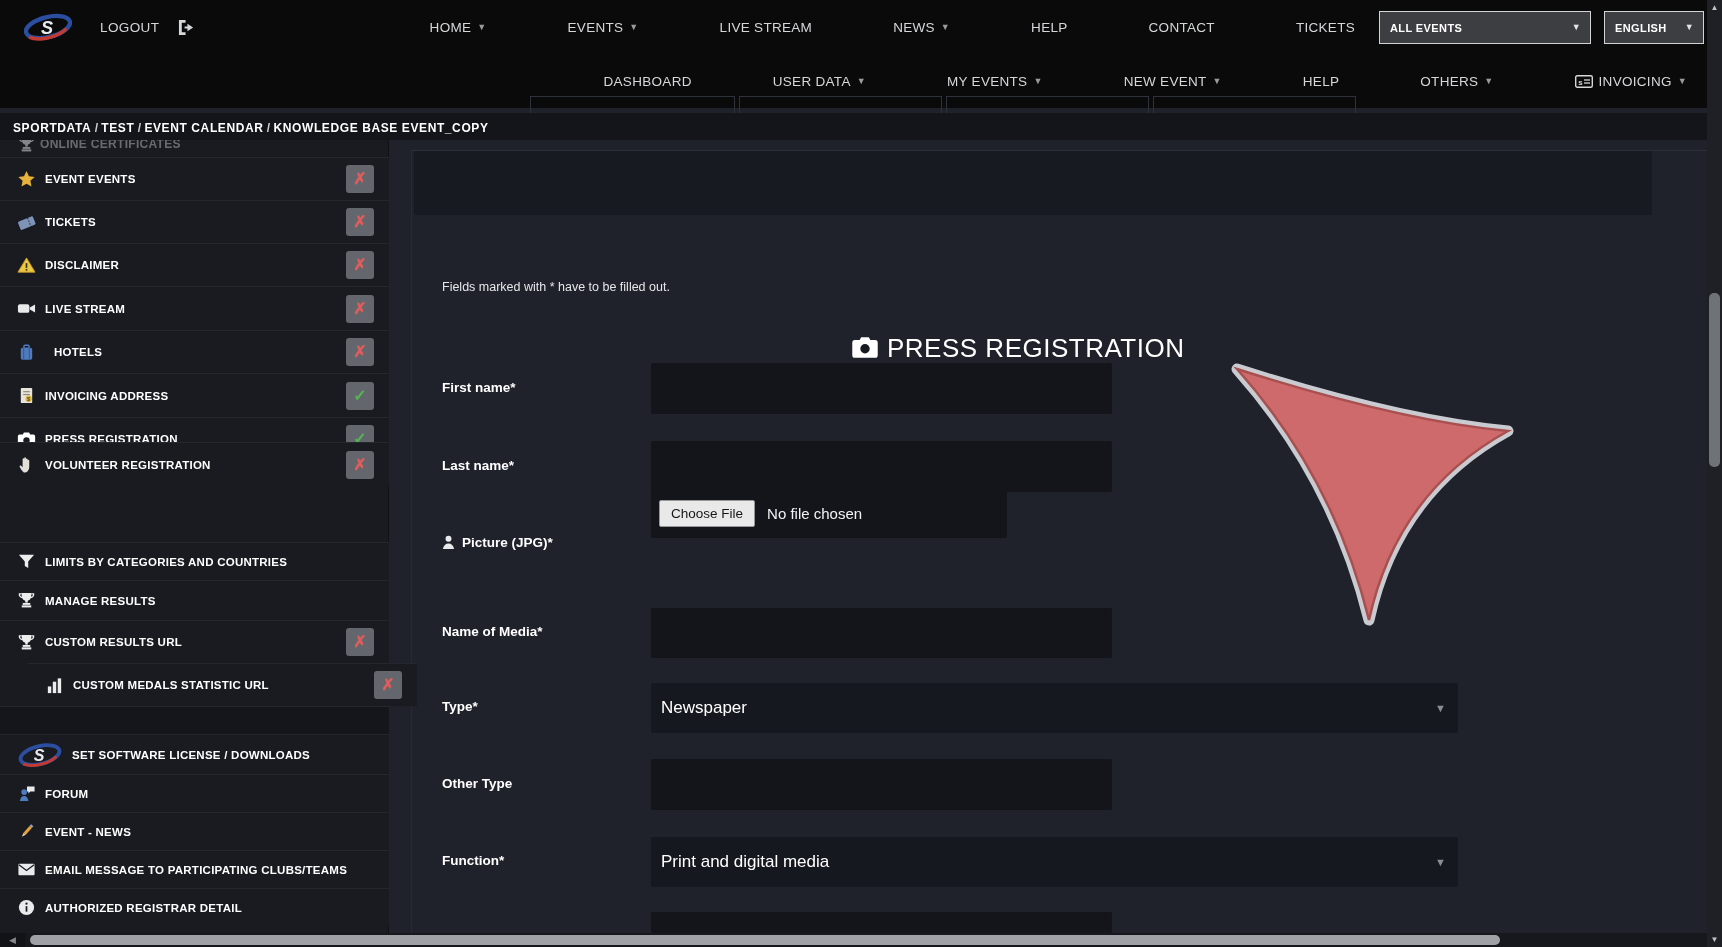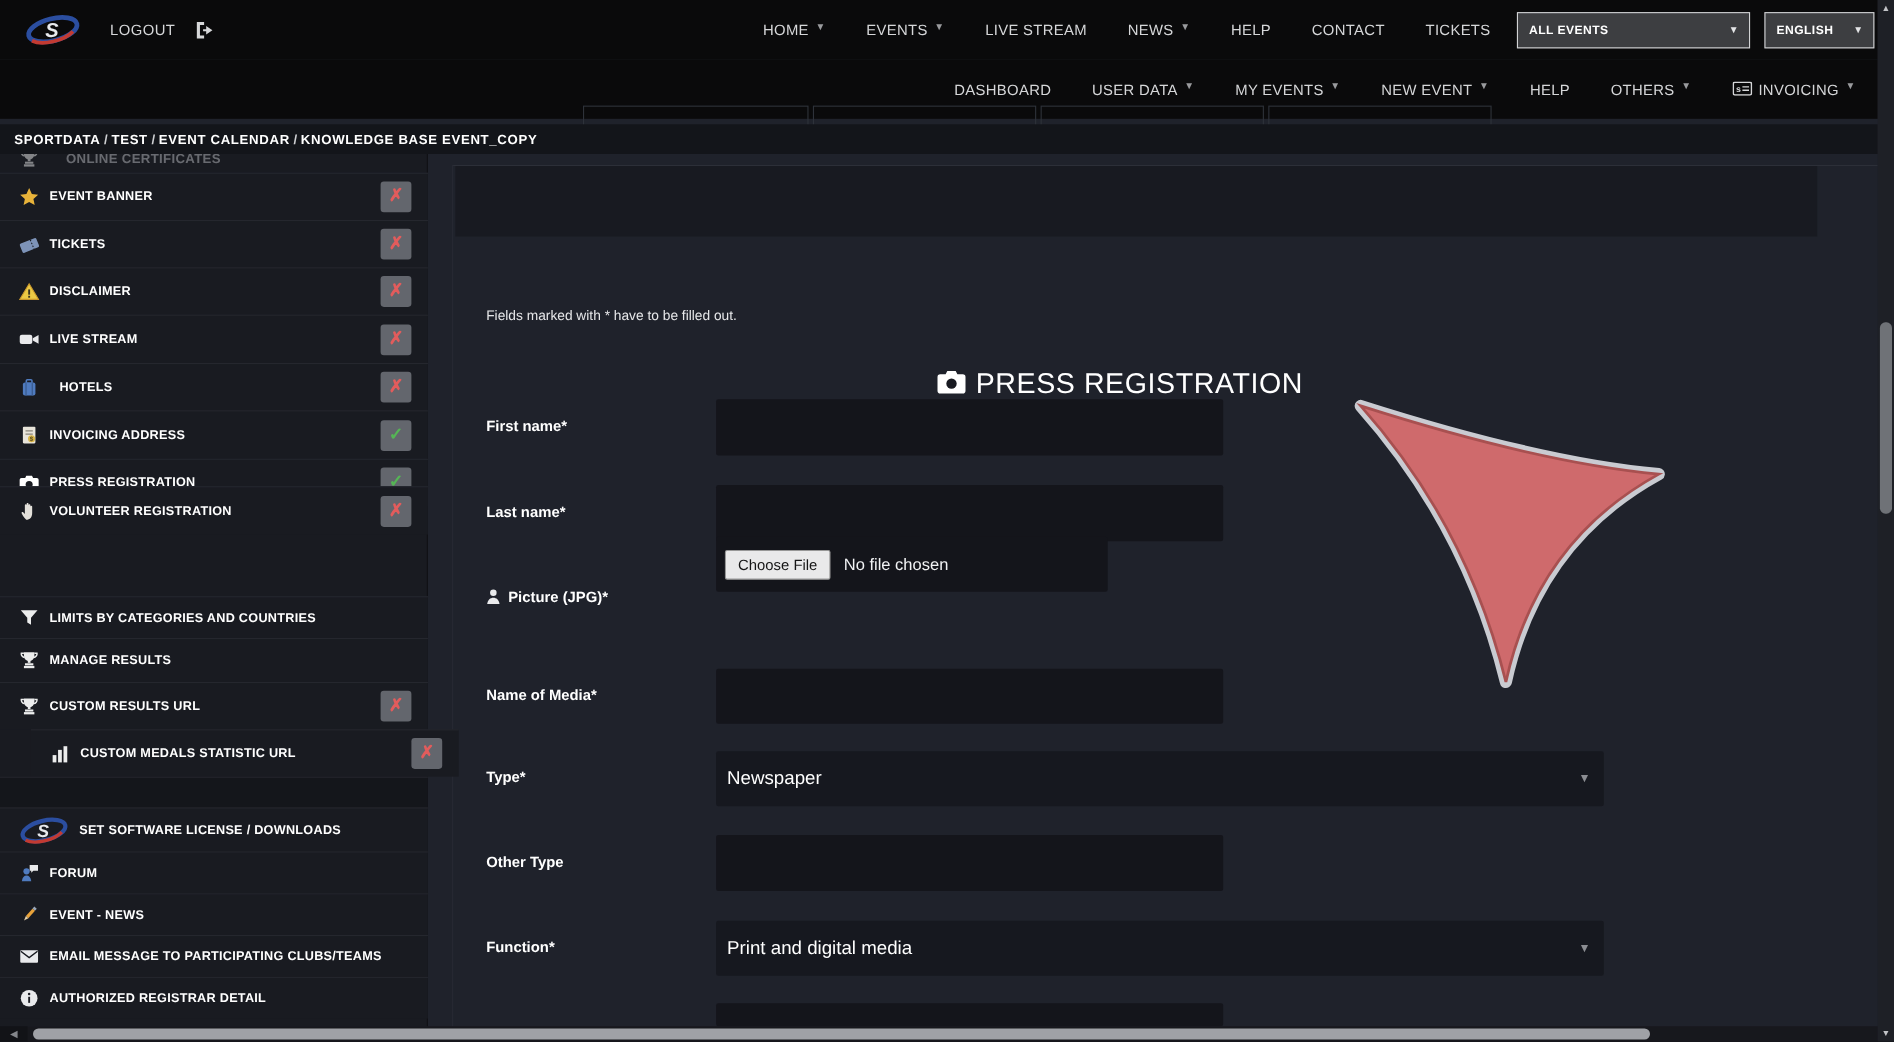--- a/index.html
+++ b/index.html
@@ -9,38 +9,38 @@
 
   
   .topbar{position:absolute;left:0;top:0;width:1707px;height:54px;background:#0a0a0b;z-index:5;}
   .subnav{position:absolute;left:0;top:54px;width:1707px;height:54px;background:#0a0a0b;z-index:5;}
   .logo{position:absolute;left:22px;top:10px;width:52px;height:34px;}
   .logout{position:absolute;left:100px;top:0;height:54px;display:flex;align-items:center;gap:18px;
           color:#d6d7d9;font-size:13.5px;letter-spacing:.4px;cursor:pointer;}
   .mainnav{position:absolute;right:352px;top:0;height:54px;display:flex;align-items:center;gap:37px;}
   .subnav .mainnav{right:20px;}
   .navitem{color:#d6d7d9;font-size:13.5px;letter-spacing:.3px;white-space:nowrap;cursor:pointer;
-           display:flex;gap:6px;}
+           display:flex;align-items:center;gap:6px;margin-left:44px;}
   .caret{font-size:9px;color:#9a9b9e;line-height:1;}
   .selbox{position:absolute;top:11px;height:33px;background:#3d3e41;border:1px solid #d2d3d5;
           display:flex;align-items:center;padding:0 10px;font-size:11px;font-weight:bold;
           letter-spacing:.4px;color:#fff;cursor:pointer;}
   .selbox .caret{position:absolute;right:9px;color:#e4e5e7;}
   .ghost{position:absolute;height:21px;top:96px;border:1px solid #2e323a;z-index:6;}
 
   
   .crumbbar{position:absolute;left:0;top:113px;width:1707px;height:27px;background:#13151a;
             z-index:7;display:flex;align-items:center;padding-left:13px;}
   .crumb{font-size:12px;font-weight:bold;letter-spacing:.6px;color:#fff;white-space:pre;cursor:pointer;}
   .crumbsep{color:#cfd0d3;font-weight:bold;font-size:12px;white-space:pre;}
 
   
   .sidebar{position:absolute;left:0;top:140px;width:389px;height:793px;background:#191b21;
            border-right:1px solid #101114;z-index:4;}
-  .peek{position:absolute;left:0;top:-10px;height:28px;display:flex;align-items:center;gap:24px;
+  .peek{position:absolute;left:0;top:-10px;height:28px;display:flex;align-items:center;gap:4px;
         padding-left:17px;opacity:.5;}
   .peek span{font-size:12px;font-weight:bold;letter-spacing:.3px;color:#b7b9be;}
   .srow{position:absolute;left:0;width:389px;border-top:1px solid #25272e;display:flex;
         align-items:center;padding-left:17px;gap:9px;cursor:pointer;background:#191b21;}
   .srow .lbl{font-size:11.5px;font-weight:bold;letter-spacing:.25px;color:#fff;}
   .sgap{position:absolute;left:0;width:389px;background:#14161b;border-top:1px solid #25272e;}
   .sicon{width:19px;height:19px;flex:0 0 auto;display:flex;align-items:center;}
   .sicon svg{width:100%;height:100%;}
   .sicon.big{width:46px;height:28px;}
   .actbtn{position:absolute;right:15px;width:28px;height:28px;border-radius:3px;background:#63666d;
@@ -196,21 +196,21 @@
           </svg>
         </span>
         <span>ONLINE CERTIFICATES</span>
       </div>
       <div class="srow" style="top: 17px; height: 43px;">
         <span class="sicon">
           <svg viewBox="0 0 20 20">
             <path d="M10 1l2.6 5.6 6 .7-4.5 4.1 1.2 5.9L10 14.4 4.7 17.3l1.2-5.9L1.4 7.3l6-.7z" fill="#e8b33a"></path>
           </svg>
         </span>
-        <span class="lbl">EVENT BANNER</span>
+        <span class="lbl">EVENT EVENTS</span>
         <div class="actbtn" style="color: rgb(226, 92, 92);">✗</div>
       </div>
       <div class="srow" style="top: 60px; height: 43px;">
         <span class="sicon">
           <svg viewBox="0 0 20 20">
             <g transform="rotate(-22 10 10)">
               <rect x="1.5" y="6" width="17" height="9.5" rx="1.5" fill="#7d93b8"></rect>
               <line x1="12.8" y1="6" x2="12.8" y2="15.5" stroke="#191b21" stroke-width="1" stroke-dasharray="1.5 1.5"></line>
             </g>
           </svg>

